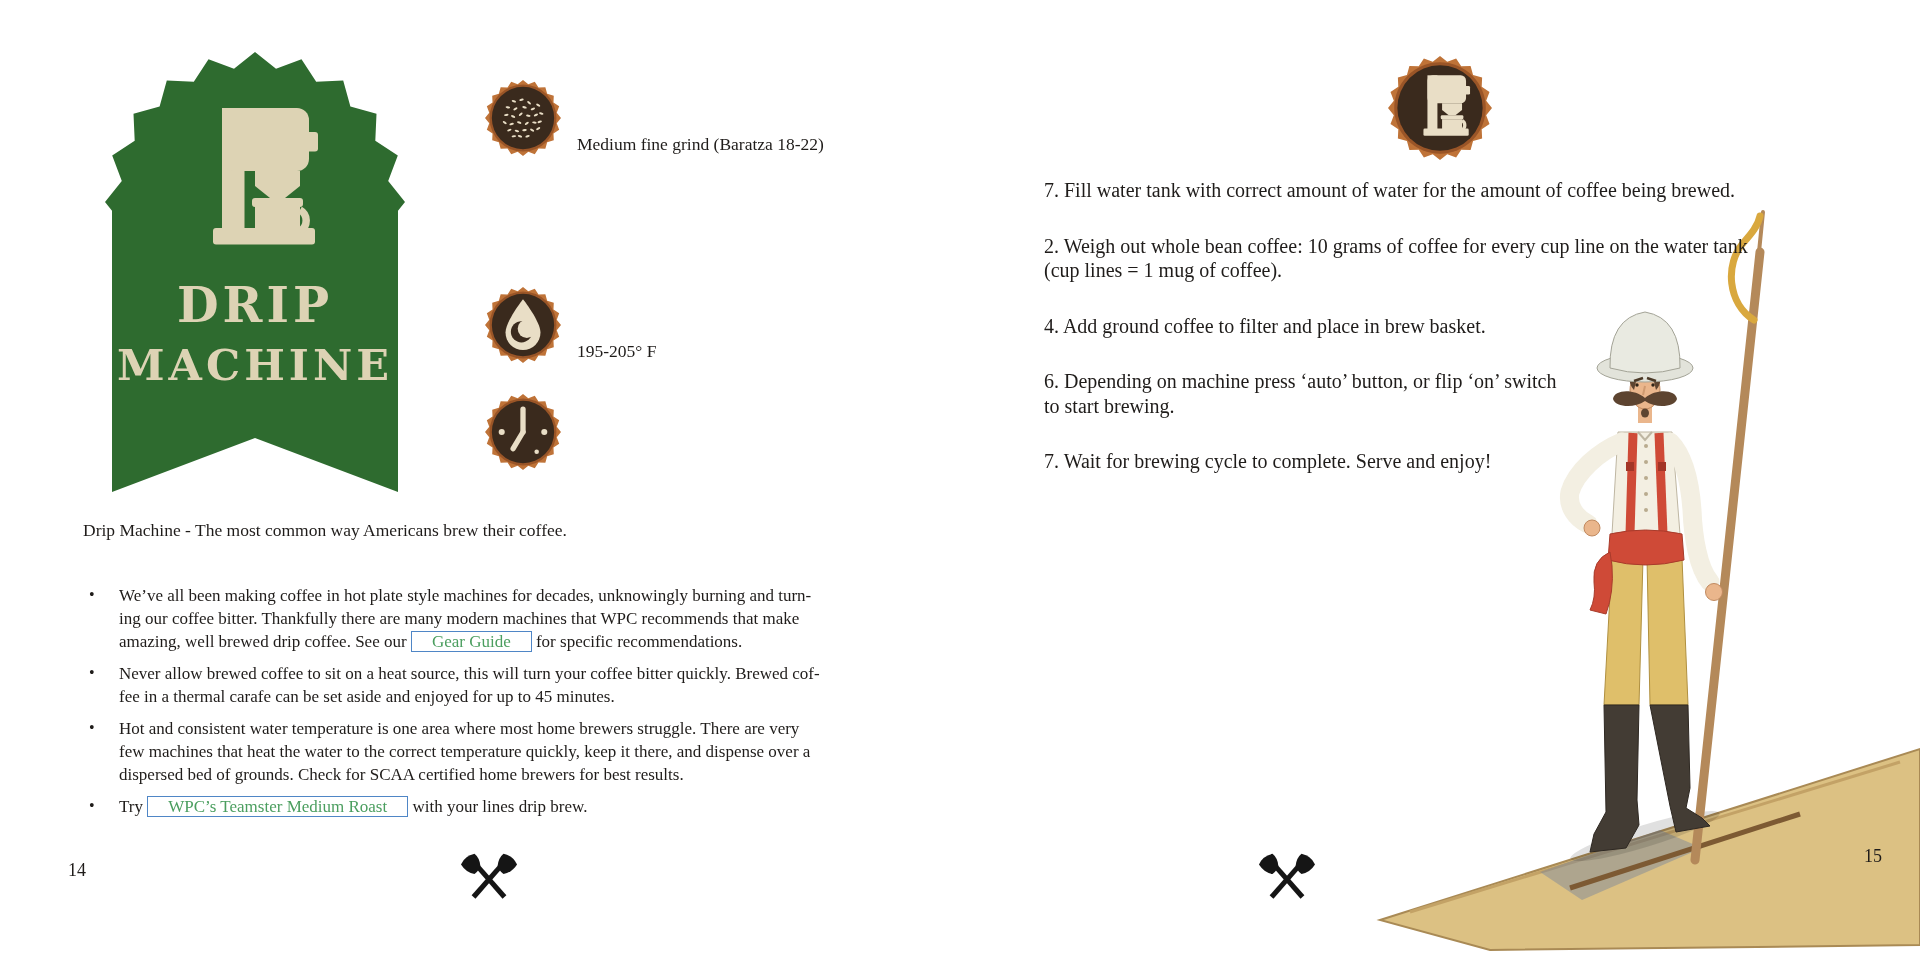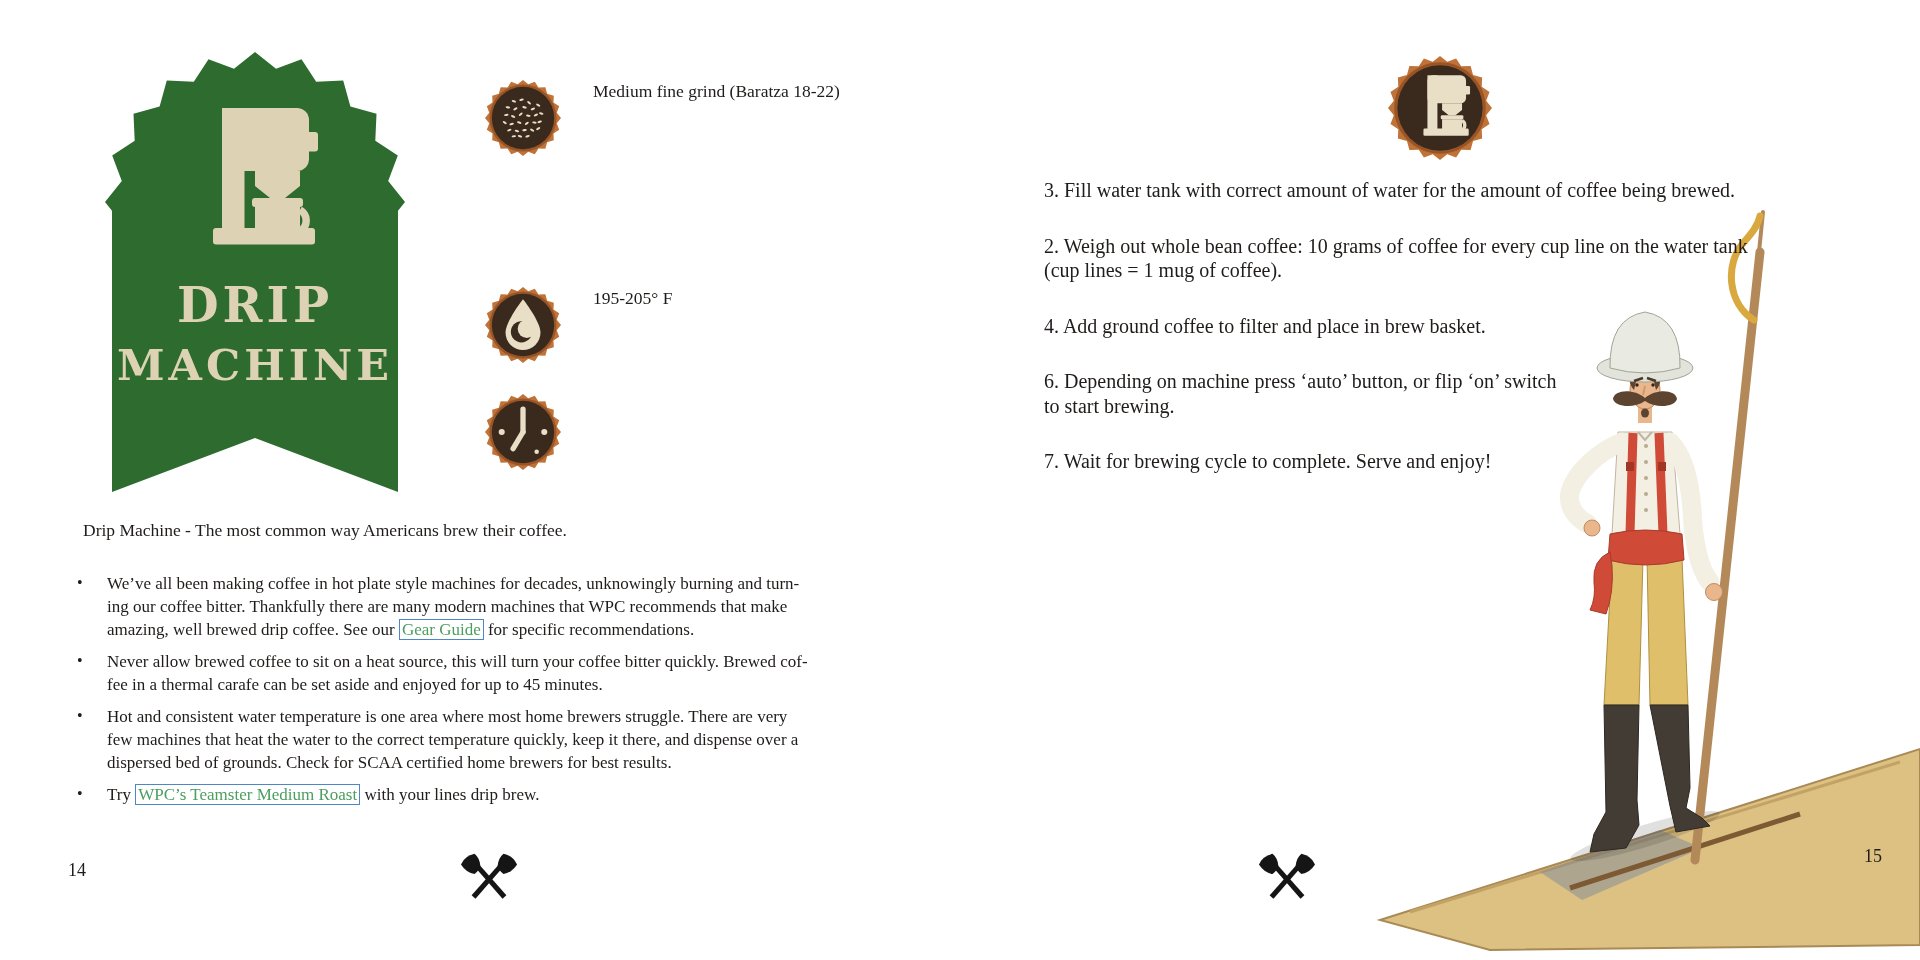--- a/index.html
+++ b/index.html
@@ -11,35 +11,35 @@
   }
   .abs{position:absolute}
   svg text{font-family:"DejaVu Serif",serif}
 
   
   #banner-svg{left:100px;top:50px;width:310px;height:445px}
   .banner-shape{fill:var(--banner_green,#2e6b2f)}
   .banner-title{text-anchor:middle;fill:#ddd3b4;font-weight:bold;letter-spacing:4px}
 
   #spec-list{left:485px;top:0;width:480px;height:500px}
-  .spec-row{position:absolute;left:0;display:flex;align-items:flex-start;gap:32px;min-height:76px}
+  .spec-row{position:absolute;left:0;display:flex;align-items:flex-end;gap:16px;min-height:76px}
   .spec-row-0{top:80px}.spec-row-1{top:183px}.spec-row-2{top:287px}.spec-row-3{top:394px}
   .badge{width:76px;height:76px;flex:0 0 auto}
   .glyph{color:var(--cream,#e9dec6)}
   .spec-text{font-size:17.5px;line-height:23.5px;white-space:pre-line;color:var(--text,#1f1c1a)}
 
   #intro-line{left:83px;top:519px;font-size:17.5px;line-height:23px}
   #intro-line b{font-weight:normal}
 
-  #bullet-list{left:74px;top:572px;width:850px;list-style:none;margin:0;padding:0}
+  #bullet-list{left:74px;top:572px;width:850px;list-style:none;margin:12px;padding:0}
   .bullet-item{position:relative;padding-left:33px;font-size:17px;line-height:23px;
                white-space:pre-line;margin-bottom:9px}
   .bullet-item::before{content:"\2022";position:absolute;left:3px;top:-1px;font-size:16px}
   .plink{color:var(--link_green,#4b9e5f);border:1px solid var(--link_box_blue,#4f86c6);
-         padding:0 2px;cursor:pointer}
+         padding:0 20px;cursor:pointer}
 
   
   #right-badge{left:1388px;top:56px;width:104px;height:104px}
   #steps-list{left:1044px;top:178px;width:840px}
   .step-item{font-size:20px;line-height:24.5px;white-space:pre-line;margin-bottom:31px}
 
   #illustration-svg{left:1240px;top:200px;width:680px;height:760px}
 
   
   .page-number{font-size:18px;color:var(--text,#1f1c1a)}
@@ -251,21 +251,21 @@
 </svg>
 
 <svg id="right-badge" class="abs" viewBox="0 0 100 100">
   <use href="#badge-base"></use>
   <g class="glyph">
     <use href="#sym-drip-machine-icon" transform="translate(20,16) scale(0.64)"></use>
   </g>
 </svg>
 
 <div id="steps-list" class="abs">
-    <div class="step-item">3. Fill water tank with correct amount of water for the amount of coffee being brewed.</div>
+    <div class="step-item">7. Fill water tank with correct amount of water for the amount of coffee being brewed.</div>
     <div class="step-item">2. Weigh out whole bean coffee: 10 grams of coffee for every cup line on the water tank
 (cup lines = 1 mug of coffee).</div>
     <div class="step-item">4. Add ground coffee to filter and place in brew basket.</div>
     <div class="step-item">6. Depending on machine press ‘auto’ button, or flip ‘on’ switch
 to start brewing.</div>
     <div class="step-item">7. Wait for brewing cycle to complete. Serve and enjoy!</div>
   </div>
 
 <div id="page-number-left" class="abs page-number">14</div>
 <svg id="axes-left" class="abs axes-icon" viewBox="0 0 120 100">

